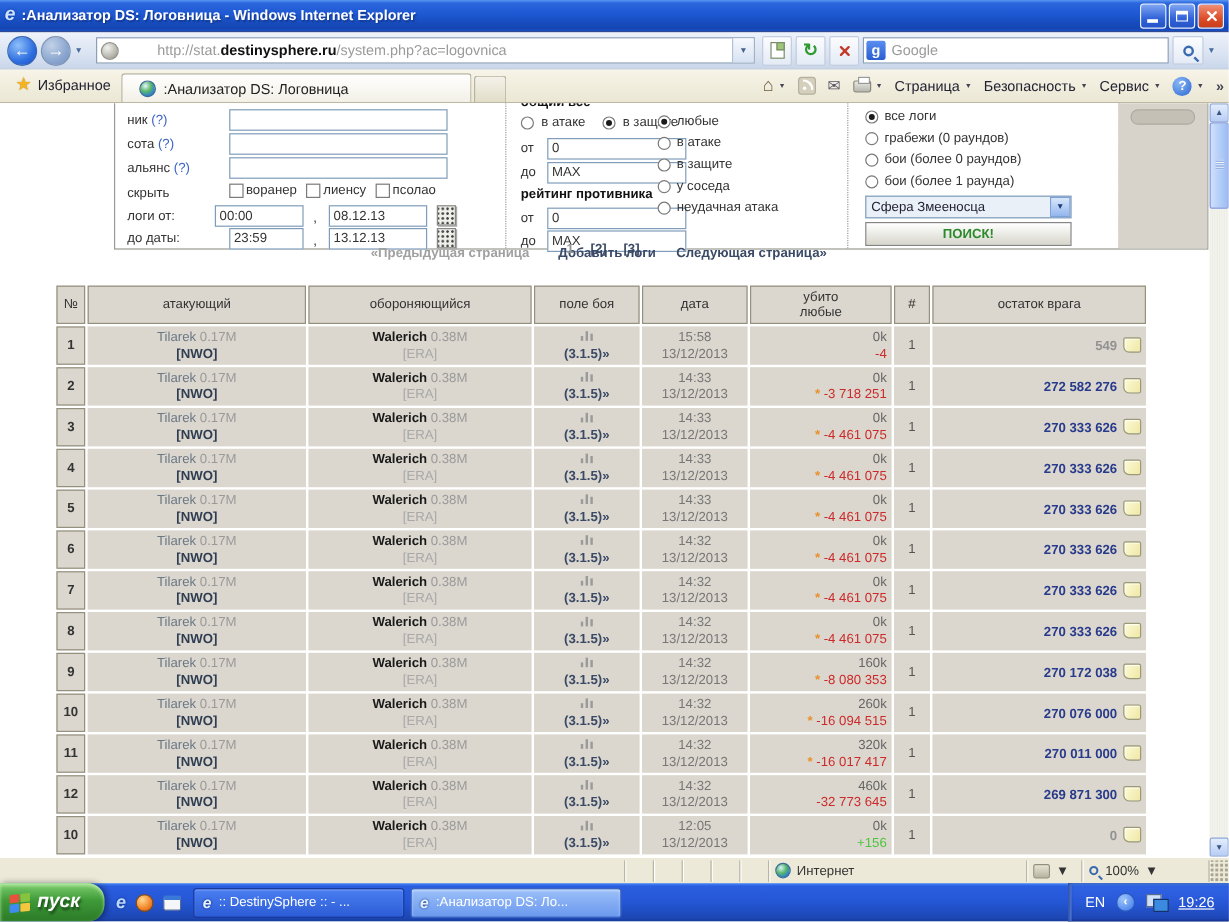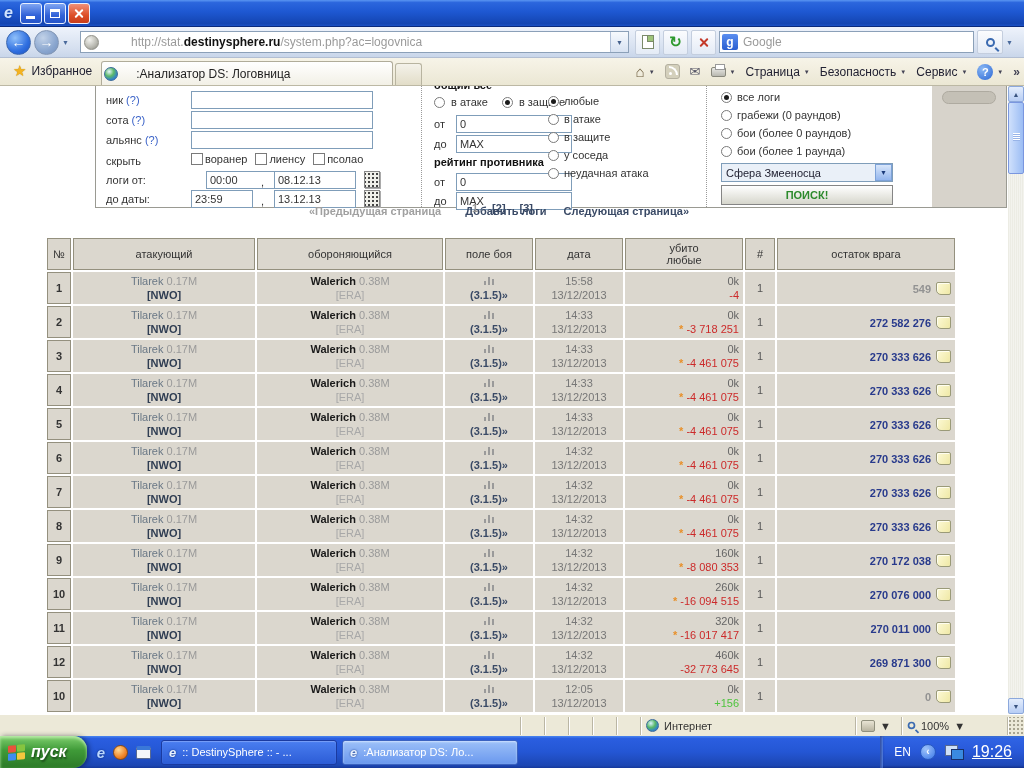--- a/index.html
+++ b/index.html
@@ -63,21 +63,21 @@
     transform:rotate(-45deg); left:8px; top:7px; }
 
   
   .cmdbar { height:28px; background:linear-gradient(#f7f4e8,#ebe7d4); display:flex; align-items:flex-end;
     padding:0 4px; border-bottom:1px solid #bcb8a4; }
   .fav-btn { height:22px; display:flex; align-items:center; gap:5px; padding:0 9px; margin-bottom:3px;
     font-size:12px; color:#223; }
   .star { color:#f4b320; font-size:15px; line-height:14px; text-shadow:0 0 1px #a87808; }
   .star::after { content:'★'; }
   .tab { height:24px; width:292px; background:linear-gradient(#ffffff,#f2f0e6); border:1px solid #b0ac9a;
-    border-bottom:none; border-radius:3px 3px 0 0; display:flex; align-items:center; gap:18px; padding:0 2px;
+    border-bottom:none; border-radius:3px 3px 0 0; display:flex; align-items:center; gap:6px; padding:0 14px;
     font-size:12px; color:#222; }
   .globe { width:14px; height:14px; border-radius:50%; flex:none;
     background:radial-gradient(circle at 35% 30%,#e8f6ff,#5cb86a 40%,#2a7ad4 78%); border:1px solid #3a6a9a; }
   .tab-label { white-space:nowrap; overflow:hidden; }
   .tab-stub { height:22px; width:27px; background:linear-gradient(#f4f2ea,#e2ddc8); border:1px solid #b8b4a0;
     border-bottom:none; border-radius:3px 3px 0 0; margin-left:2px; }
   .cmd-right { margin-left:auto; display:flex; align-items:center; gap:10px; margin-bottom:5px;
     font-size:12px; color:#223; }
   .menu-item { display:flex; align-items:center; gap:4px; }
   .menu-item .dn { font-size:6px; color:#445; } .dn::after { content:'▼'; }
@@ -221,29 +221,30 @@
   .tray { margin-left:auto; height:32px; display:flex; align-items:center; gap:9px; padding:0 12px 0 14px;
     background:linear-gradient(180deg,#4a86f0 0%,#2f63e4 8%,#2858d8 50%,#1e48b6 92%,#17399c 100%);
     box-shadow:inset 2px 0 3px rgba(10,20,80,.5), inset 3px 0 0 #5a8af0; color:#fff; font-size:12px; flex:none; }
   .tray-chevron { width:16px; height:16px; border-radius:50%; background:radial-gradient(circle at 35% 30%,#9ec4fa,#3a77e8);
     border:1px solid #2a5ac0; color:#fff; font-size:10px; font-weight:bold; display:flex; align-items:center;
     justify-content:center; }
   .tray-chevron::after { content:'‹'; margin-top:-2px; }
   .net-icon { position:relative; width:18px; height:14px; }
   .net-icon::before { content:''; position:absolute; left:0; top:0; width:11px; height:9px; background:#cfe0f8; border:1px solid #5a6a90; }
   .net-icon::after { content:''; position:absolute; left:6px; top:4px; width:11px; height:9px; background:#3a8ae0; border:1px solid #18306a; }
-  .clock { font-size:16px; color:#fff;text-decoration:underline; }
+  .clock { font-size:12px; color:#fff;text-decoration:underline; }
 </style>
 </head>
 <body>
 
 <div class="screen">
 
   <div class="titlebar">
     <span class="ie-e">e</span>
+    <span class="t-title">:Анализатор DS: Логовница - Windows Internet Explorer</span>
     <span class="tb minb">
         <span class="glyph-min"></span>
       </span>
     <span class="tb maxb">
         <span class="glyph-max"></span>
       </span>
     <span class="tb closeb">
         <span class="cssx"></span>
       </span>
   </div>
@@ -338,21 +339,21 @@
         <span class="flabel" style="left:10px;top:80px">скрыть</span>
         <span class="cbrow" style="left:95px;top:78px">
             <span class="cb"></span>
             <span class="cblabel">воранер</span>
             <span class="cb"></span>
             <span class="cblabel">лиенсу</span>
             <span class="cb"></span>
             <span class="cblabel">псолао</span>
           </span>
         <span class="flabel" style="left:10px;top:99px">логи от:</span>
-        <input class="inp" style="left: 110px; top: 96px; width: 74px;" value="00:00">
+        <input class="inp" style="left: 83px; top: 96px; width: 74px;" value="00:00">
         <span class="flabel" style="left:165px;top:101px">,</span>
         <input class="inp" style="left: 178px; top: 96px; width: 82px;" value="08.12.13">
         <span class="calbtn" style="left:268px;top:96px"></span>
         <span class="flabel" style="left:10px;top:118px">до даты:</span>
         <input class="inp" style="left: 95px; top: 115px; width: 62px;" value="23:59">
         <span class="flabel" style="left:165px;top:120px">,</span>
         <input class="inp" style="left: 178px; top: 115px; width: 82px;" value="13.12.13">
         <span class="calbtn" style="left:268px;top:115px"></span>
 
         <span class="fhead" style="left:338px;top:4px">общий все</span>

